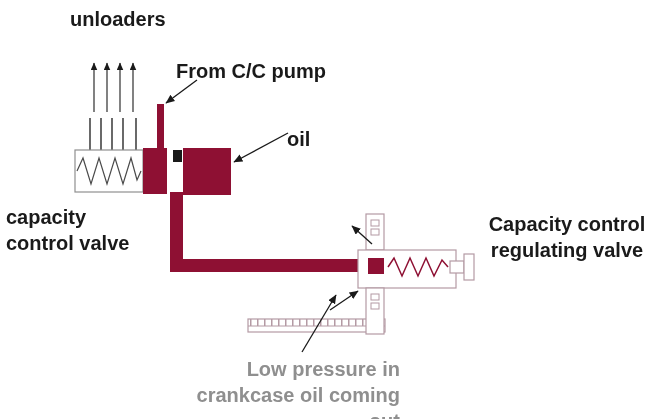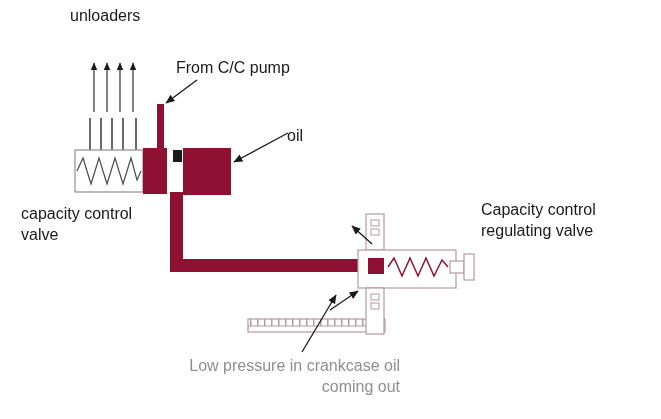--- a/index.html
+++ b/index.html
@@ -6,31 +6,31 @@
   .stage{
     position:relative;
     width:661px;height:419px;
     background:#ffffff;
     overflow:hidden;
     font-family:"Liberation Sans",sans-serif;
   }
   .stage svg{position:absolute;left:0;top:0;}
   .lbl{
     position:absolute;
-    font-weight:normal;
-    font-size:16px;
+    font-weight:bold;
+    font-size:20px;
     line-height:1.3;
     color:#1a1a1a;
     white-space:normal;
   }
   .lbl-unloaders{left:70px;top:6px;}
   .lbl-pump{left:176px;top:58px;}
   .lbl-oil{left:287px;top:126px;}
-  .lbl-ccv{left:6px;top:204px;width:140px;margin-left:15px;}
-  .lbl-reg{left:481px;top:200px;width:172px;}
+  .lbl-ccv{left:6px;top:204px;width:140px;}
+  .lbl-reg{left:481px;top:211px;width:172px;text-align:center;}
   .lbl-low{left:170px;top:356px;width:230px;text-align:right;color:#8f8f8f;}
 </style>
 </head>
 <body>
 
 <div class="stage">
 
   <svg width="661" height="419" viewBox="0 0 661 419">
     <defs>
       <marker id="ah" markerWidth="9" markerHeight="9" refX="6.5" refY="3" orient="auto">

